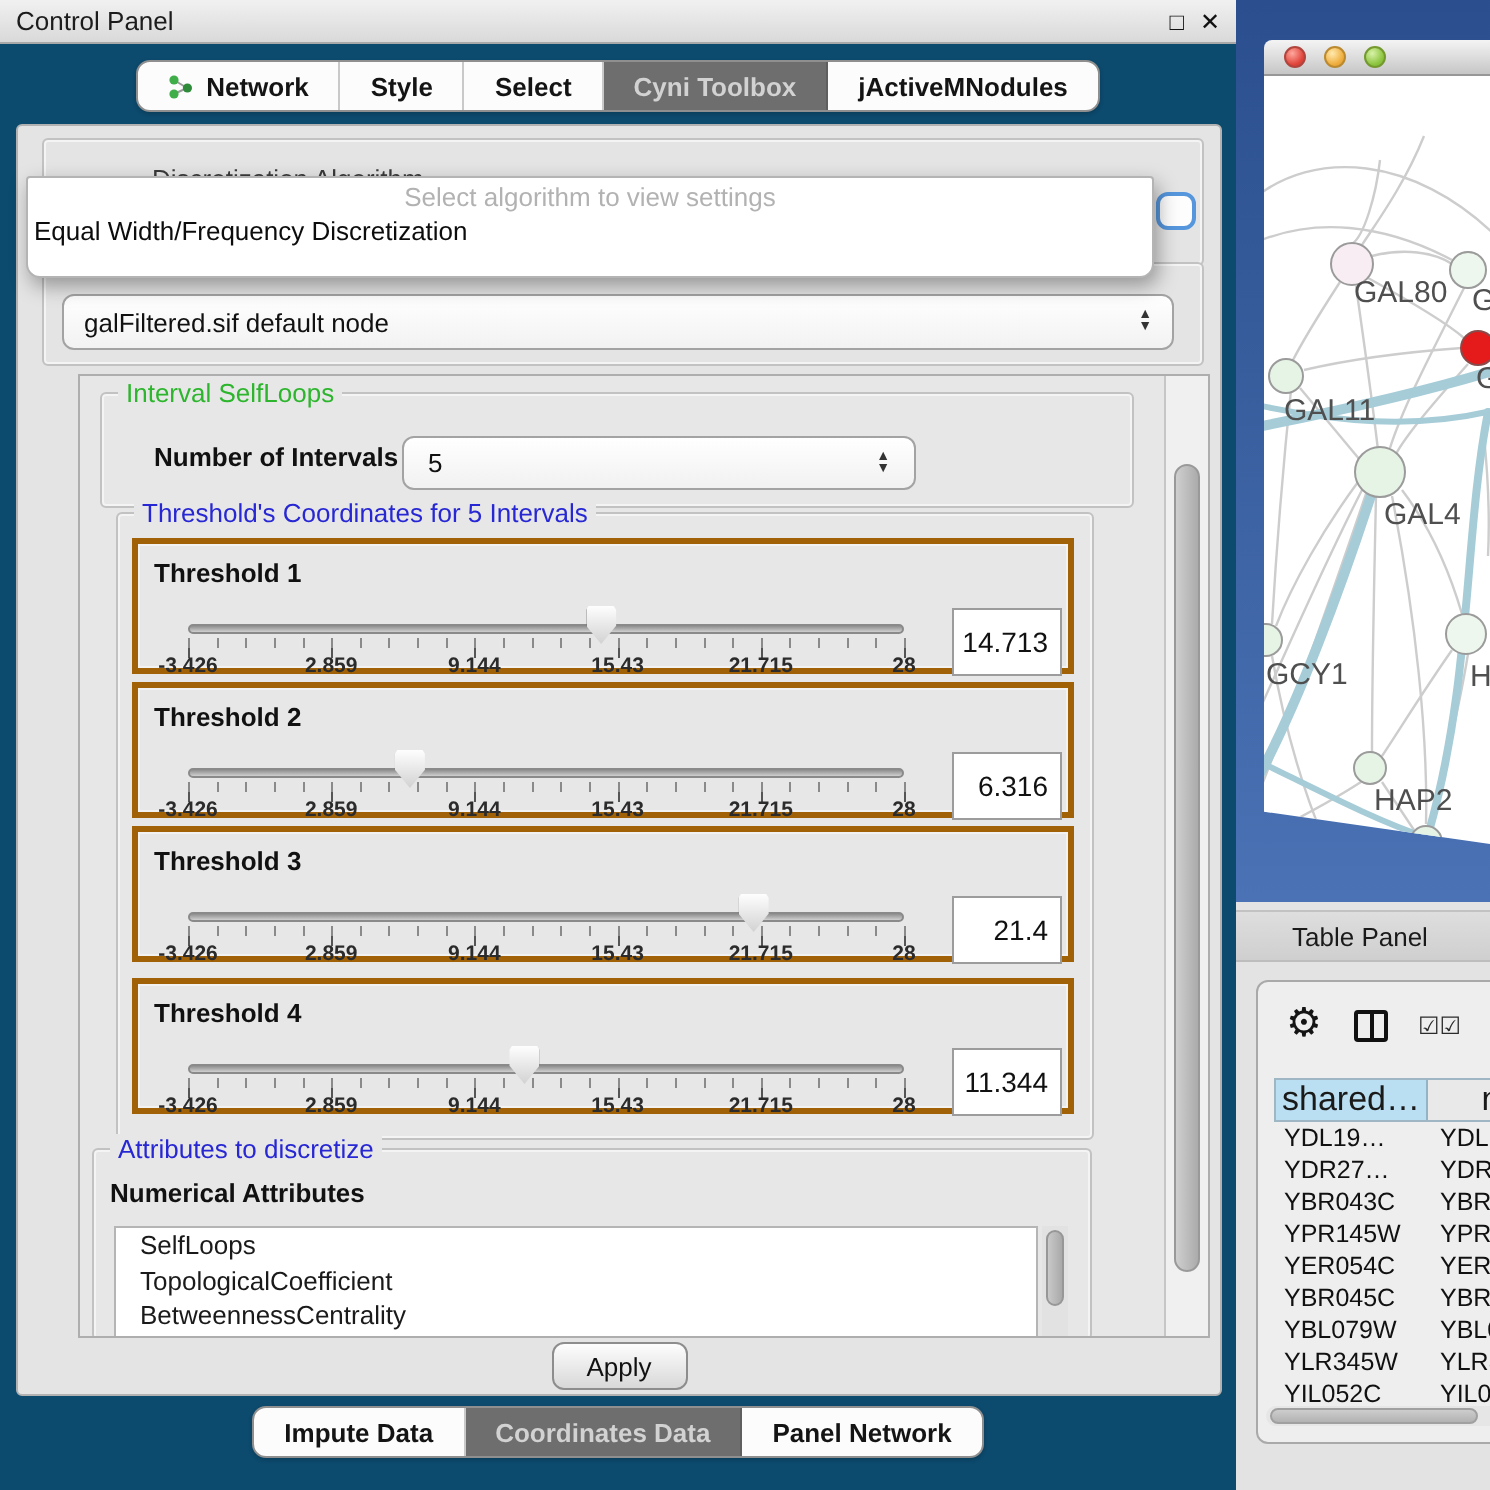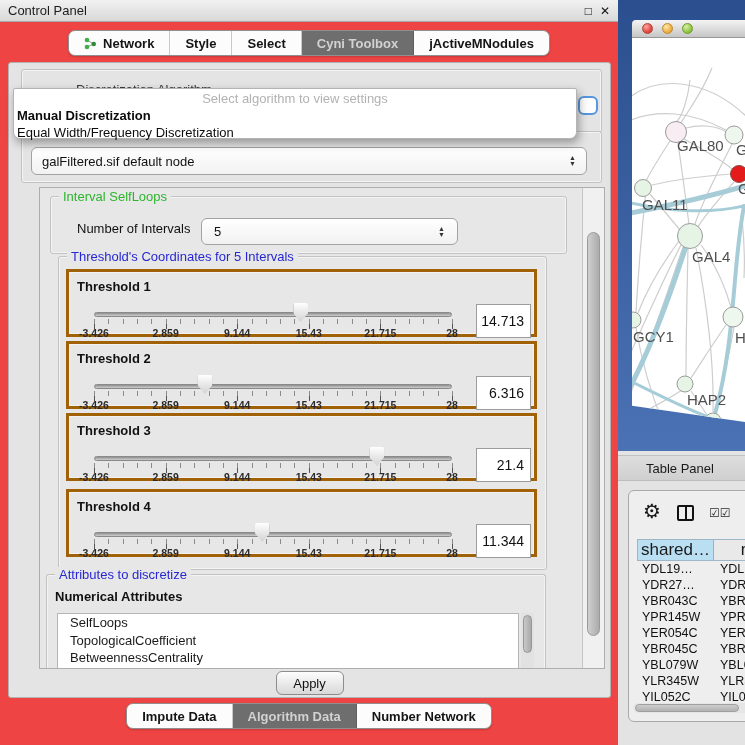--- a/index.html
+++ b/index.html
@@ -1,20 +1,20 @@
 <!DOCTYPE html>
 <html><head>
 <meta charset="utf-8">
 <style>
   * { margin:0; padding:0; box-sizing:border-box; }
   html,body { width:745px; height:745px; }
   body { font-family:"Liberation Sans","DejaVu Sans",sans-serif; background:#e4e4e4; position:relative; overflow:hidden; }
 
   
-  .control-panel { position:absolute; left:0; top:0; width:618px; height:745px; background:#ef4444; }
+  .control-panel { position:absolute; left:0; top:0; width:618px; height:745px; background:#0c4a6e; }
   .cp-titlebar { position:absolute; left:0; top:0; width:618px; height:22px;
     background:linear-gradient(#f1f1f1,#d9d9d9); border-bottom:1px solid #a9a9a9;
     display:flex; align-items:center; padding:0 8px; }
   .cp-title { font-size:13px; color:#1c1c1c; }
   .cp-win-icons { margin-left:auto; display:flex; gap:8px; }
   .win-ic { font-size:12px; font-weight:bold; color:#111; line-height:14px; cursor:default; }
 
   .tabbar-row { position:absolute; left:0; right:0; display:flex; justify-content:center; }
   .tabbar-row.top { top:30px; }
   .tabbar-row.bottom { top:703px; }
@@ -47,21 +47,21 @@
   .scrollpane { position:absolute; left:30px; top:124px; width:566px; height:482px;
     background:#e7e7e7; border:1px solid #aeaeae; overflow:hidden; }
   .sp-label { background:#e7e7e7; }
 
   .vscroll { position:absolute; left:542px; top:0; width:22px; height:480px; background:#f0f0f0; border-left:1px solid #c6c6c6; }
   .vscroll .thumb-v { position:absolute; left:4px; top:44px; width:13px; height:404px; border-radius:7px;
     background:linear-gradient(90deg,#cfcfcf,#ababab); border:1px solid #999; }
 
   .interval-group { left:10px; top:8px; width:517px; height:58px; }
   .interval-label { color:#2db52d; }
-  .noi-label { position:absolute; left:26px; top:24px; font-size:13px; font-weight:normal; color:#111; }
+  .noi-label { position:absolute; left:26px; top:24px; font-size:13px; font-weight:bold; color:#111; }
   .spinner { position:absolute; left:150px; top:21px; width:257px; height:27px; background:linear-gradient(#ffffff,#f1f1f1);
     border:1px solid #a3a3a3; border-radius:6px; display:flex; align-items:center; padding:0 12px; font-size:13px; color:#111; }
 
   .thr-group { left:18px; top:68px; width:489px; height:314px; }
   .thr-label { color:#2727d3; }
   .thr-panel { position:absolute; left:7px; width:471px; height:68px; border:3px solid #a16207;
     box-shadow:inset 0 0 0 1px #f2f2f2; background:#e7e7e7; }
   .thr-1 { top:12px; } .thr-2 { top:84px; } .thr-3 { top:156px; } .thr-4 { top:232px; }
   .thr-name { position:absolute; left:8px; top:7px; font-size:13px; font-weight:bold; color:#111; }
   .track { position:absolute; left:25px; top:40px; width:358px; height:5px; border-radius:3px;
@@ -293,34 +293,33 @@
         </div>
     </div>
 
     <div class="apply-row">
         <button class="apply-btn">Apply</button>
       </div>
   </div>
 
   <div class="algo-popup">
     <div class="popup-placeholder">Select algorithm to view settings</div>
-    <div class="popup-item sel">Manual Discretization</div>
     <div class="popup-item">Equal Width/Frequency Discretization</div>
   </div>
 
   <div class="tabbar-row bottom">
       <div class="tabbar" id="bottom-tabs">
         <div class="tab">
           <span>Impute Data</span>
         </div>
         <div class="tab selected">
-          <span>Algorithm Data</span>
-        </div>
-        <div class="tab">
-          <span>Number Network</span>
+          <span>Coordinates Data</span>
+        </div>
+        <div class="tab">
+          <span>Panel Network</span>
         </div>
       </div>
     </div>
 </div>
 
 <div class="net-bg">
   <div class="net-titlebar">
     <span class="light red"></span>
     <span class="light yellow"></span>
     <span class="light green"></span>

